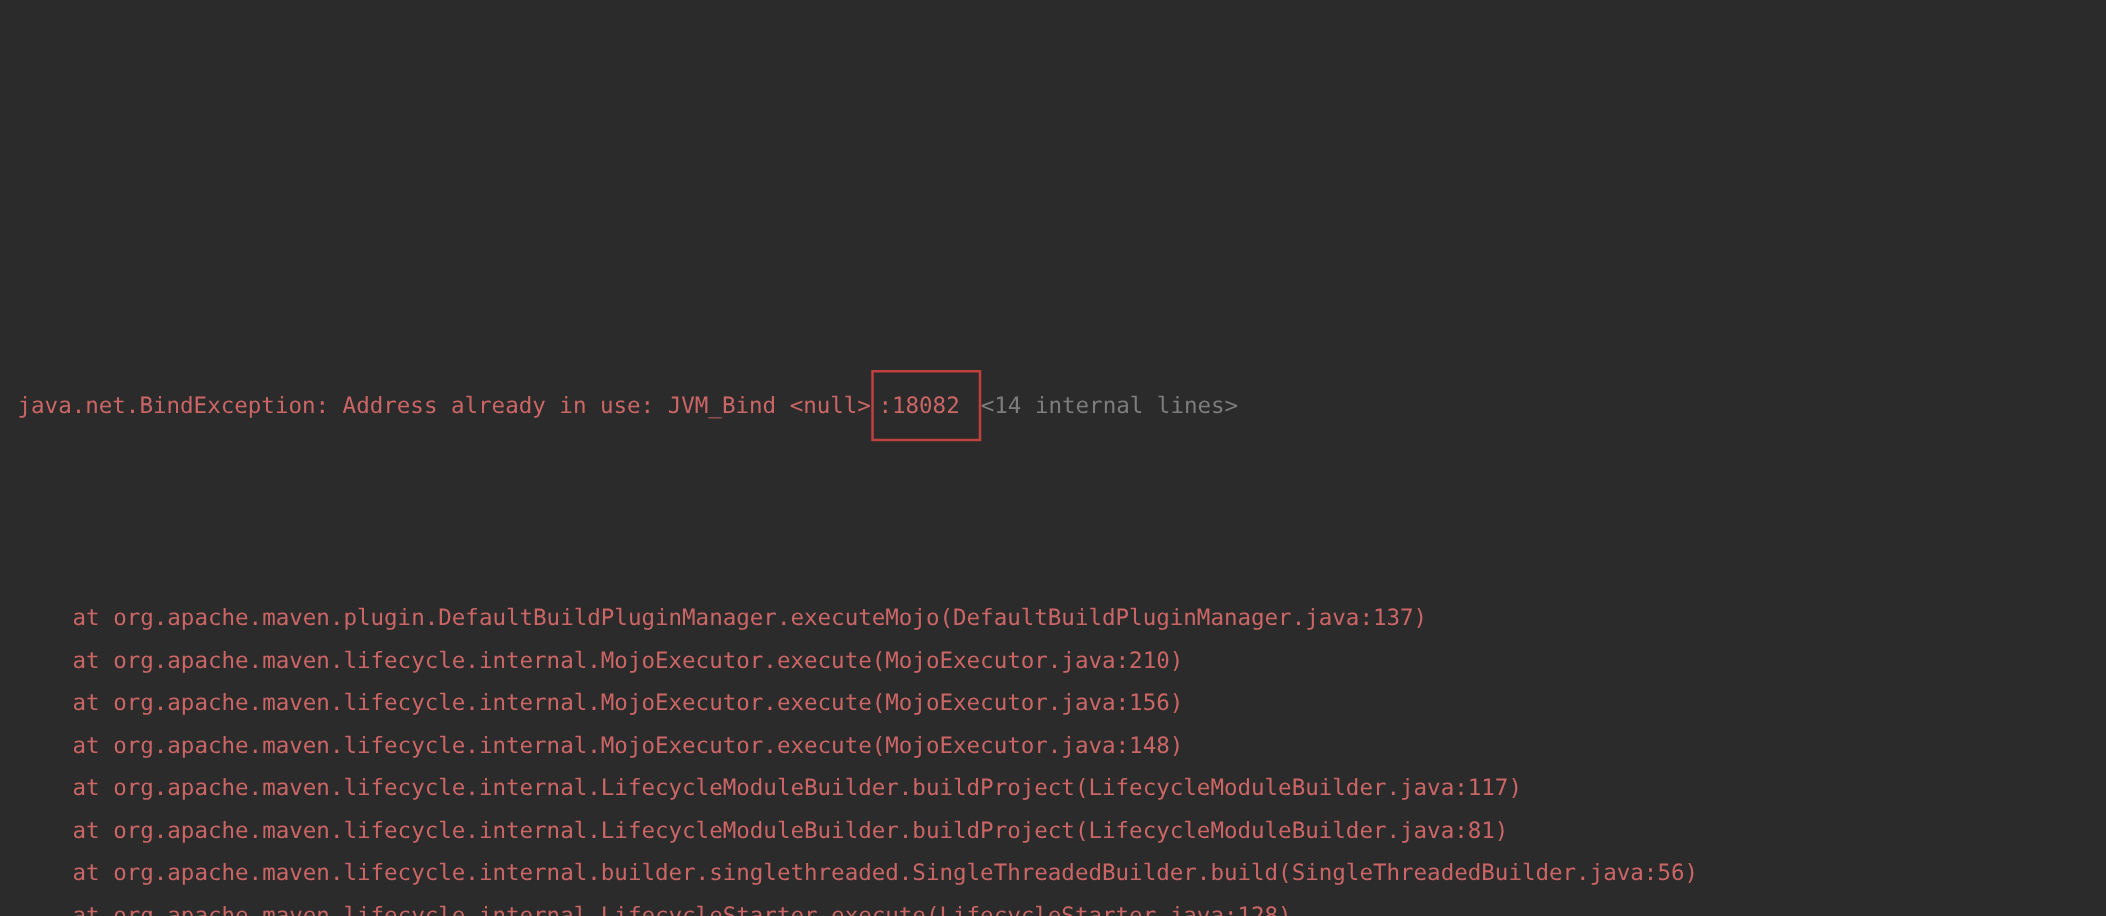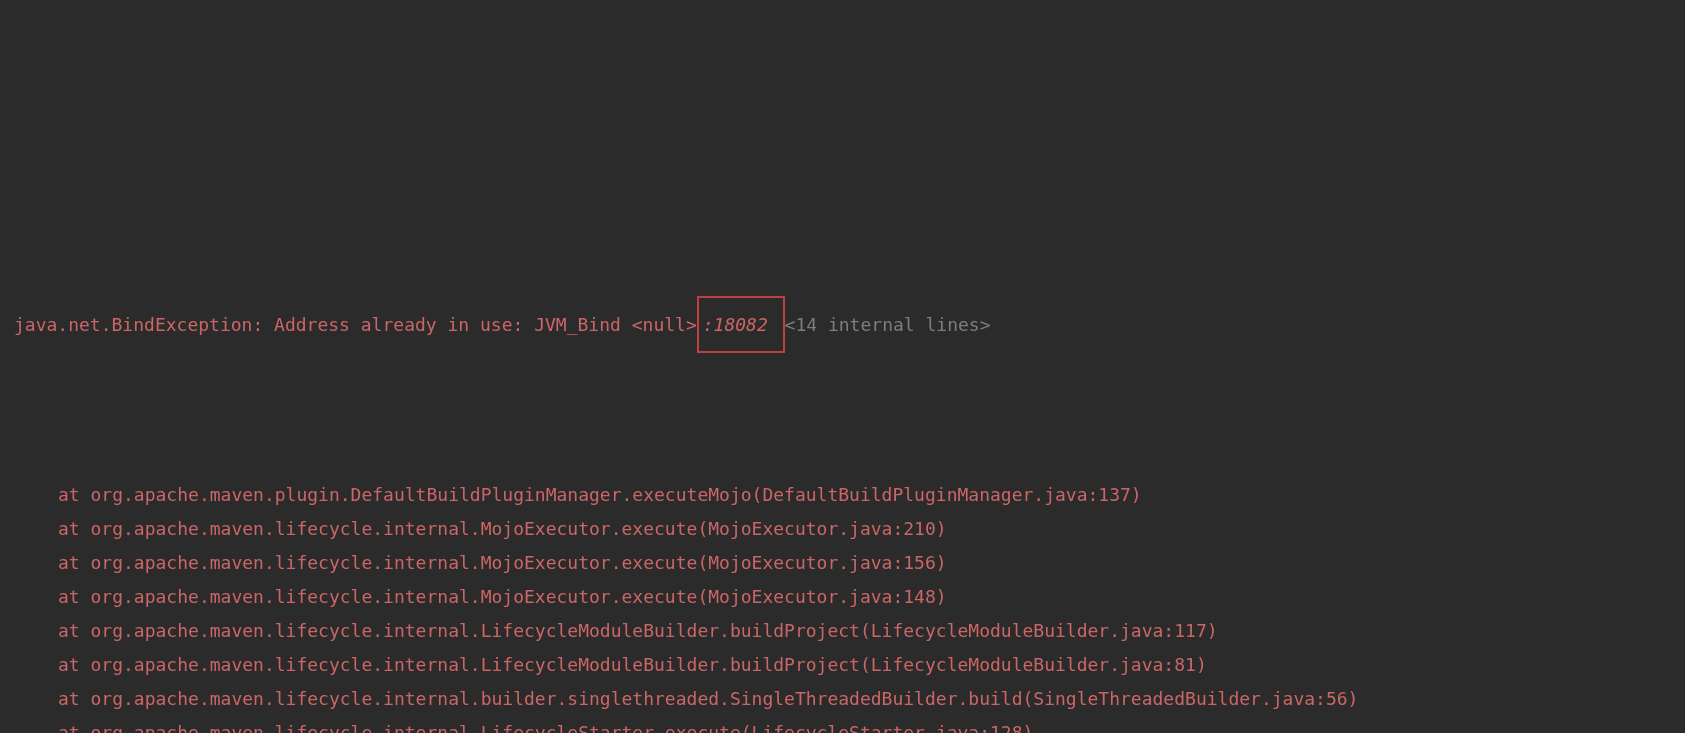--- a/index.html
+++ b/index.html
@@ -24,21 +24,20 @@
     .log {
       padding: 2px 0 10px 0;
     }
     .line { display: block; padding-left: 14px; }
     .indent { padding-left: 58px; }
     .at { color: var(--red); }
     .muted { color: var(--muted); margin-top: 16px; }
     .hl-box {
       border: 2px solid var(--hl-border);
       padding: 16px 4px;
-      font-style: italic;
     }
   </style>
 </head>
 <body>
 
 
 
 <div class="log">
 
   

